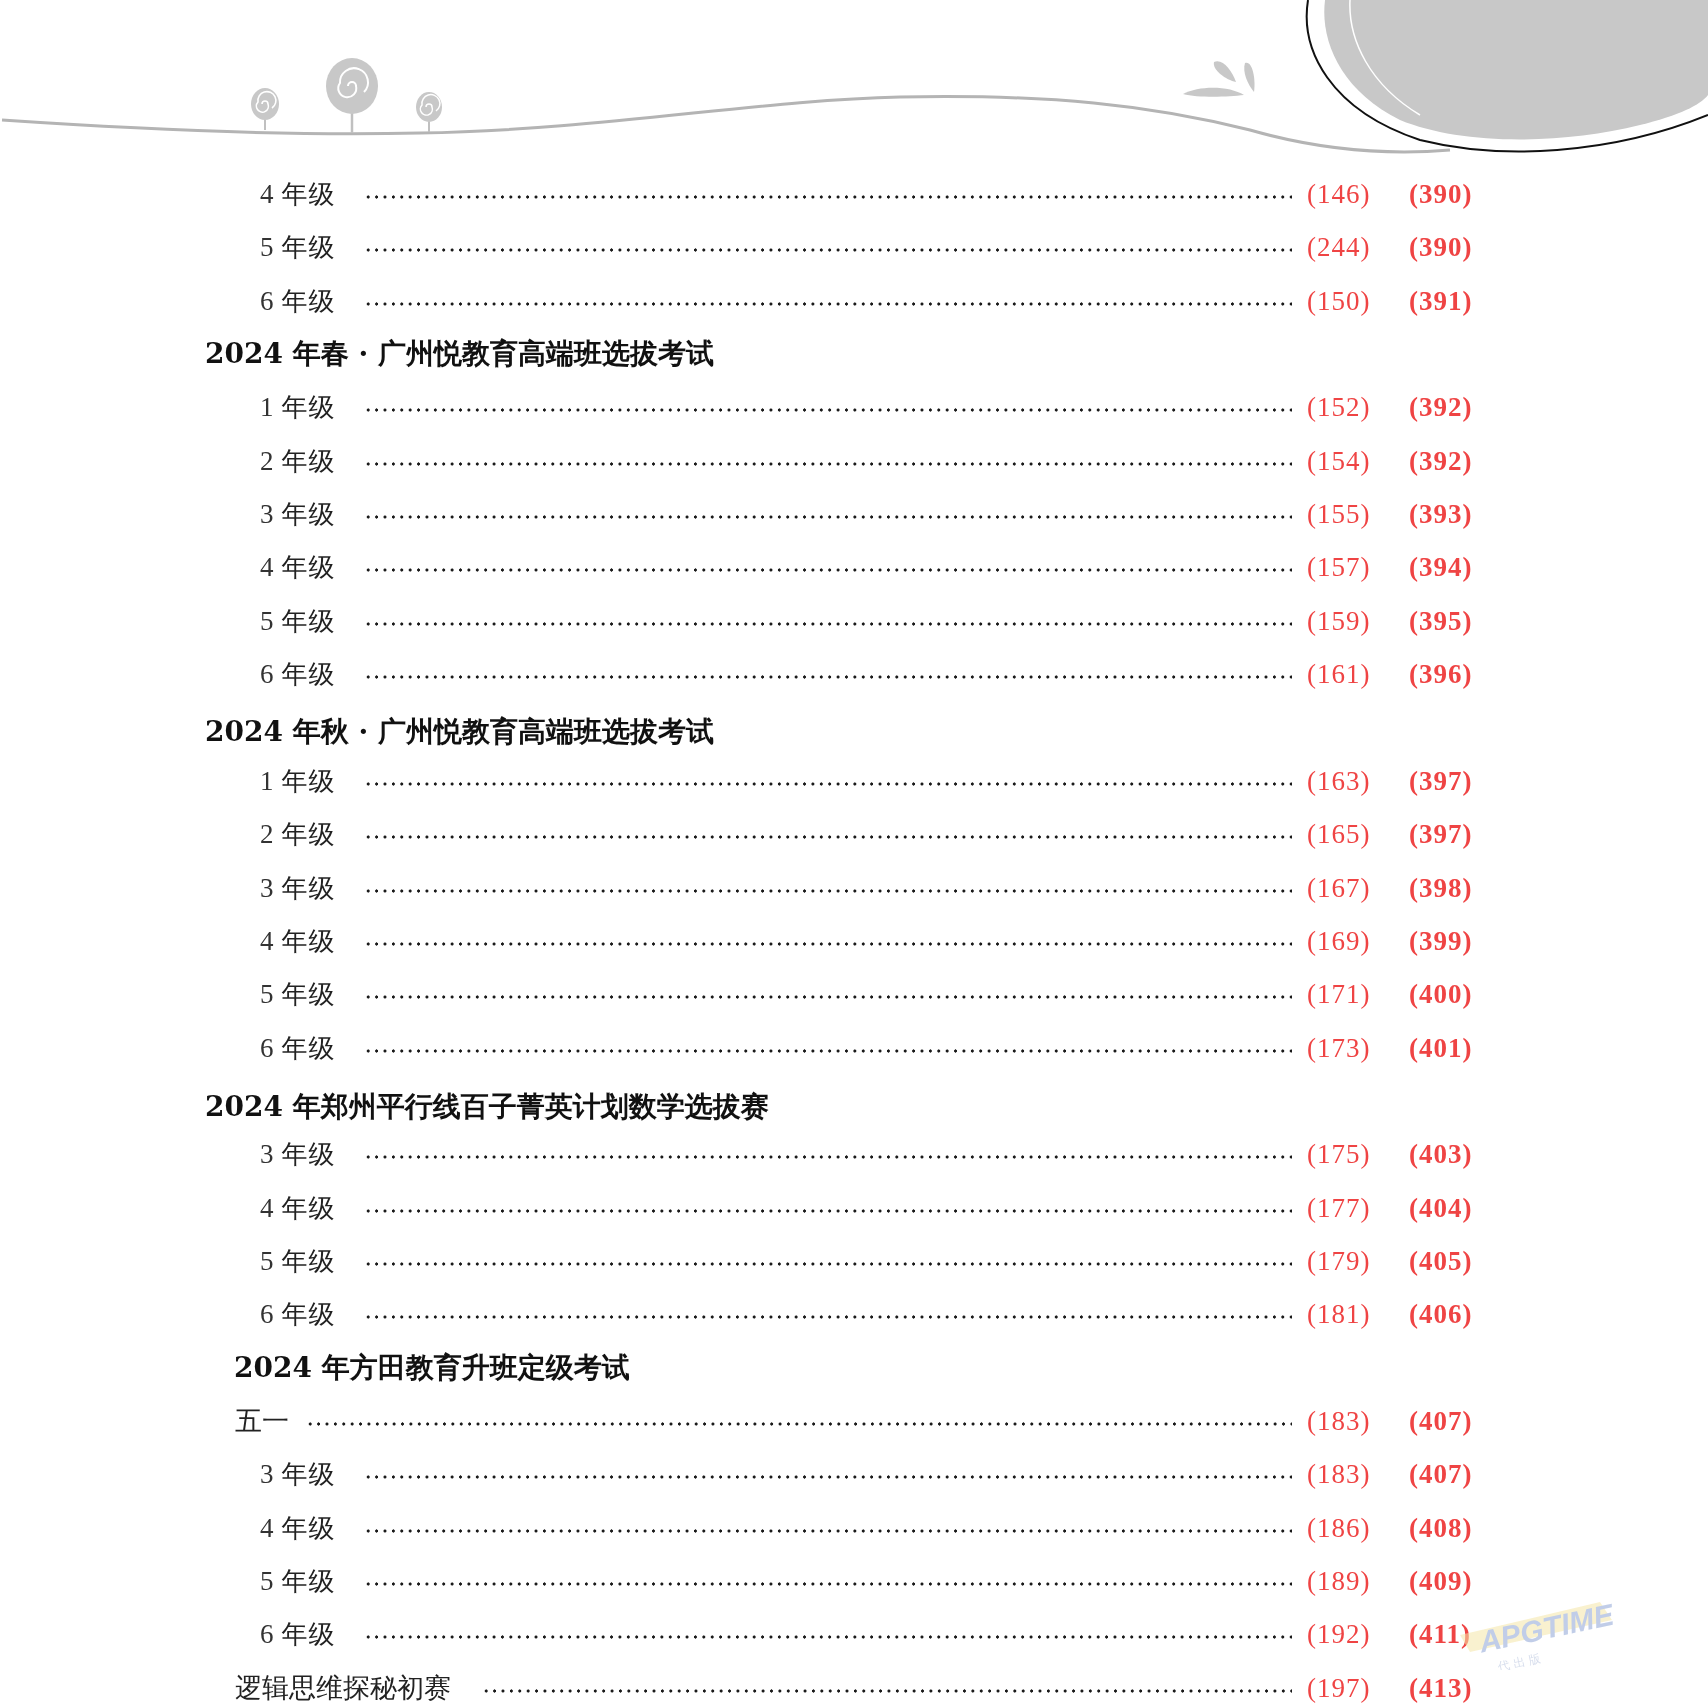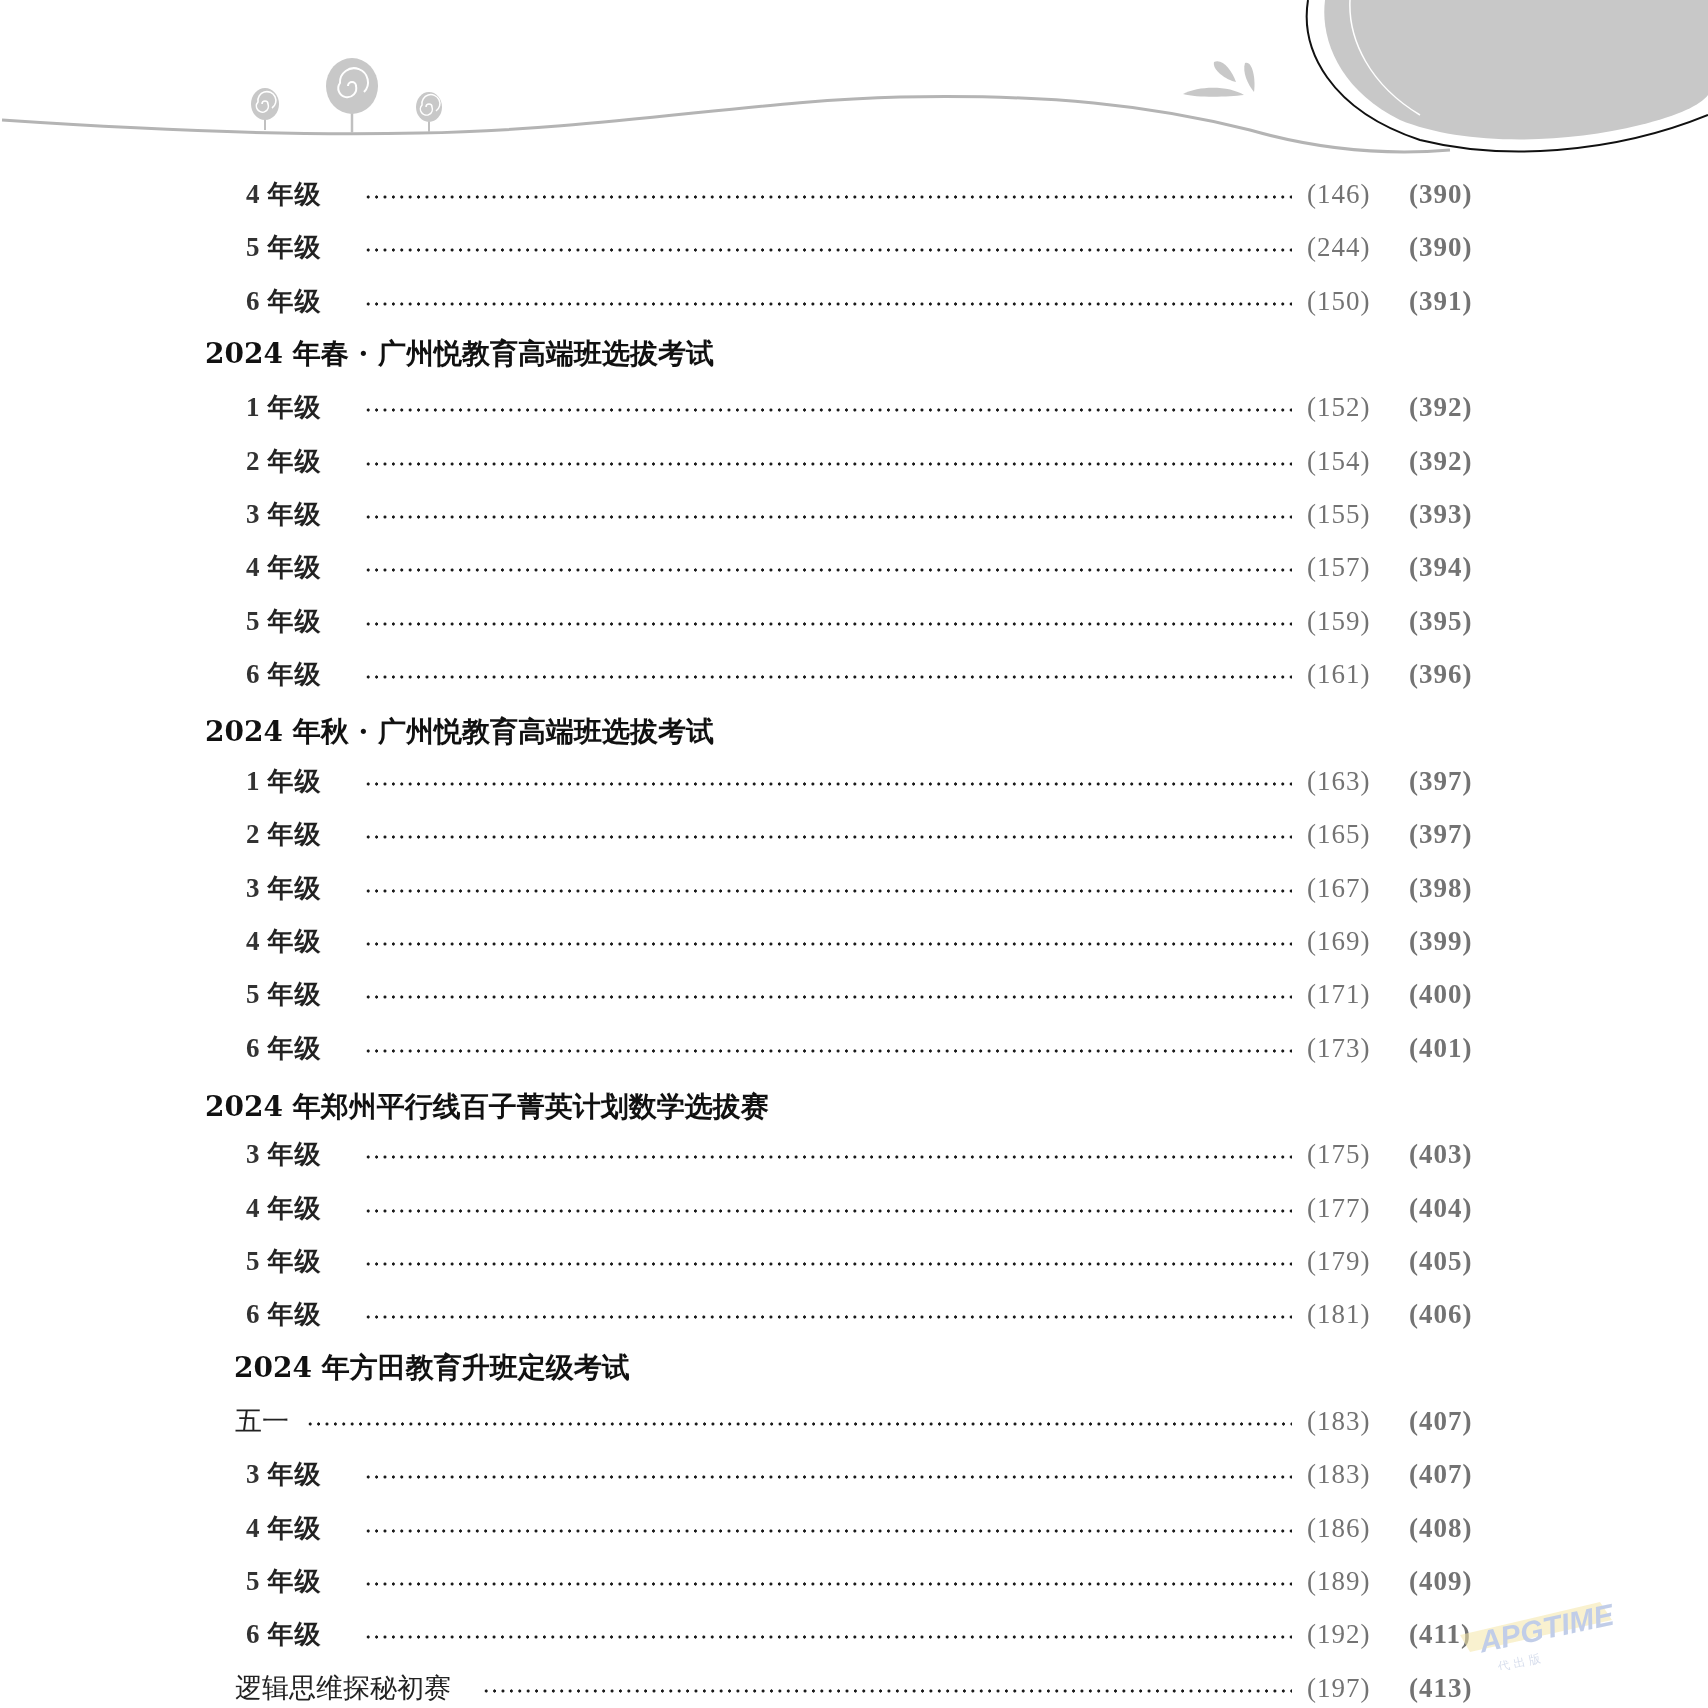--- a/index.html
+++ b/index.html
@@ -4,28 +4,28 @@
 <style>
   html, body { margin: 0; padding: 0; background: #ffffff; }
   body { width: 1708px; height: 1708px; position: relative; overflow: hidden;
          font-family: "DejaVu Serif", "Liberation Serif", serif; color: #1a1a1a; }
   .header-art { position: absolute; left: 0; top: 0; width: 1708px; height: 170px; }
   .toc { position: absolute; left: 0; top: 0; width: 1708px; height: 1708px; }
   .row { position: absolute; left: 0; width: 1708px; height: 40px; }
   .heading { position: absolute; left: 205px; font-family: "DejaVu Serif", "Liberation Serif", serif;
              font-weight: bold; font-size: 28px; letter-spacing: 0px; color: #111; white-space: nowrap; line-height: 40px; }
   .label { position: absolute; font-size: 26px; color: #222; white-space: nowrap; line-height: 40px; }
-  .label.grade { left: 246px; font-weight: bold; }
+  .label.grade { left: 260px; }
   .label.grade .num { font-family: "Liberation Serif", serif; font-size: 27px; margin-right: 8px; color: #333; }
   .label.grade .txt { letter-spacing: 1px; }
   .label.top { left: 235px; font-size: 27px; }
   .leader { position: absolute; height: 4px; top: 21px;
             background-image: radial-gradient(circle, #1a1a1a 1.4px, transparent 1.8px);
             background-size: 8.4px 4px; background-repeat: repeat-x; }
-  .page { position: absolute; font-family: "Liberation Serif", serif; font-size: 27px; color: #737373;
+  .page { position: absolute; font-family: "Liberation Serif", serif; font-size: 27px; color: #ef4444;
           line-height: 40px; white-space: nowrap; letter-spacing: 1px; }
   .page.p1 { left: 1307px; }
   .page.p2 { left: 1409px; font-weight: bold; }
   .watermark { position: absolute; left: 1440px; top: 1580px; width: 180px; height: 90px; opacity: 0.55; }
 </style>
 </head>
 <body>
 
 <svg class="header-art" viewBox="0 0 1708 170" xmlns="http://www.w3.org/2000/svg">
 

